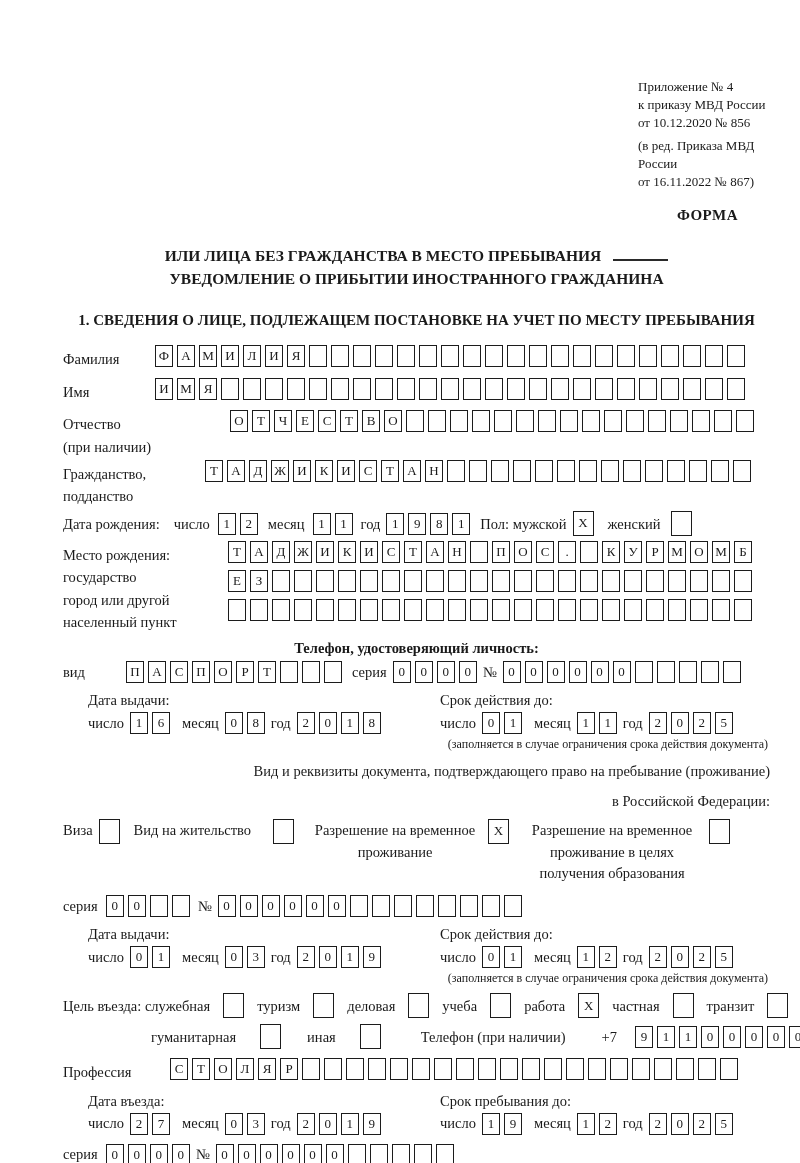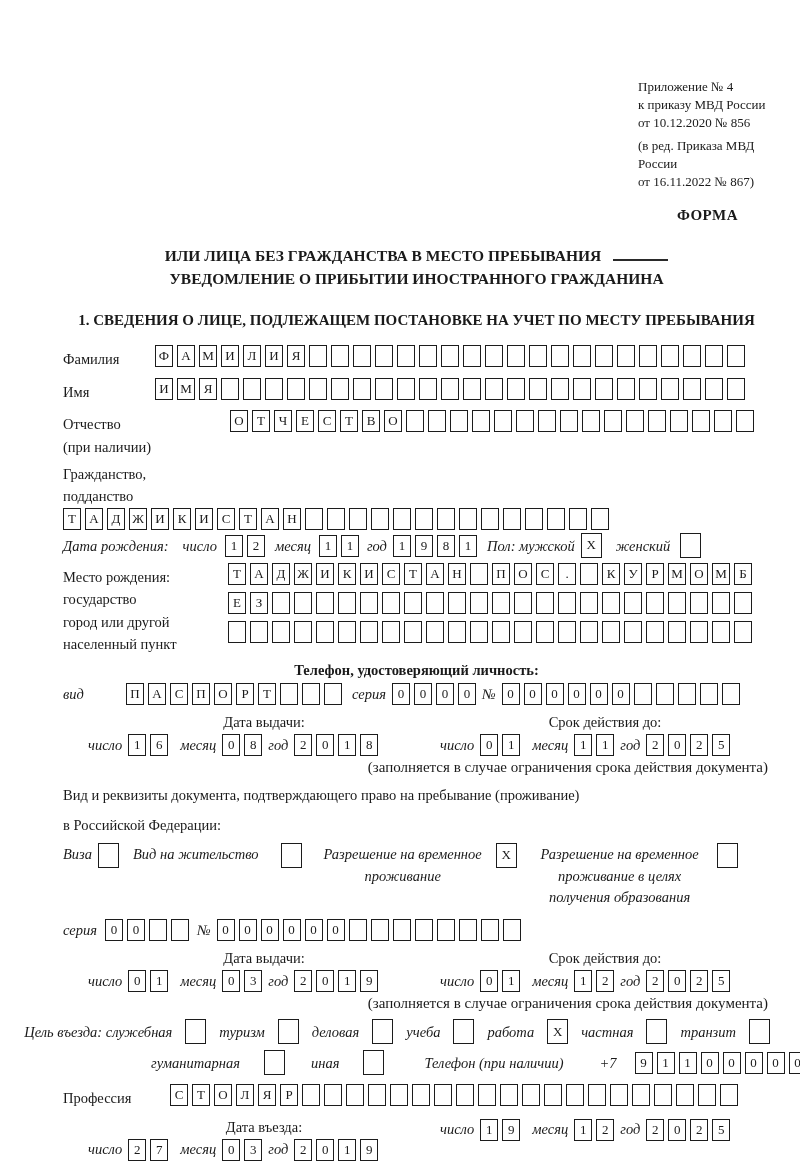--- a/index.html
+++ b/index.html
@@ -22,36 +22,36 @@
   .lbl{flex:0 0 auto;padding-top:3px;line-height:1.55;}
   .w92{width:92px}.w167{width:167px}.w142{width:142px}.w165{width:165px}.w107{width:107px}.w63{width:63px}.w195{width:195px}
   .stack{display:flex;flex-direction:column;row-gap:7px;}
 
   
   .cells{display:flex;gap:4px;flex:0 0 auto;}
   .cell{flex:0 0 auto;width:16px;height:20px;border:1.6px solid #1c1c1c;display:flex;align-items:center;justify-content:center;font-size:13px;background:#fff;}
   .cb .cell{width:19px;height:23px;}
   .cb{margin-top:-1px;}
 
-  .t{flex:0 0 auto;line-height:1.4;font-style:italic;}
+  .t{flex:0 0 auto;line-height:1.4;}
   .gap6{margin-left:6px}.gap8{margin-left:8px}.gap10{margin-left:10px}.gap14{margin-left:14px}
   .wrapc{text-align:center;line-height:1.5;}
   .w170{width:170px}.w178{width:178px}
 
   
   .dp{display:flex;margin-top:9px;}
   .dpg{display:flex;flex-direction:column;}
   .dpg.left{width:352px;margin-left:25px;}
   .dpg.right{flex:1;}
-  .dph{text-align:center;margin-bottom:3px;}
+  .dph{margin-bottom:3px;}
   .dpr{display:flex;align-items:center;gap:6px;}
-  .note-r{font-size:15px;text-align:right;margin-top:3px;padding-right:2px;}
+  .note-r{font-size:12px;text-align:right;margin-top:3px;padding-right:2px;}
 
   .center-bold{font-weight:bold;text-align:center;margin-top:10px;}
-  .ptext{margin-top:9px;line-height:1.45;}
+  .ptext{margin-top:9px;line-height:1.45;text-align:right;}
 </style>
 </head>
 <body>
 
 <div class="page">
 
   <div class="hdr">
     <div>Приложение № 4</div>
     <div>к приказу МВД России</div>
     <div>от 10.12.2020 № 856</div>
@@ -162,21 +162,21 @@
         <span class="cell"></span>
         <span class="cell"></span>
         <span class="cell"></span>
         <span class="cell"></span>
         <span class="cell"></span>
         <span class="cell"></span>
         <span class="cell"></span>
       </div>
   </div>
 
-  <div class="row" style="margin-top:2px;flex-direction:column;">
+  <div class="row" style="margin-top:2px;">
     <div class="lbl w142">
       <div>Гражданство,</div>
       <div>подданство</div>
     </div>
     <div class="cells">
         <span class="cell">Т</span>
         <span class="cell">А</span>
         <span class="cell">Д</span>
         <span class="cell">Ж</span>
         <span class="cell">И</span>
@@ -498,21 +498,21 @@
             <span class="cell">2</span>
             <span class="cell">0</span>
             <span class="cell">2</span>
             <span class="cell">5</span>
           </span>
       </div>
     </div>
   </div>
   <div class="note-r">(заполняется в случае ограничения срока действия документа)</div>
 
-  <div class="irow" style="margin-top:8px;gap:13px;justify-content:flex-end;">
+  <div class="irow" style="margin-top:8px;gap:13px;">
     <span class="t">Цель въезда: служебная</span>
     <span class="cells cb">
         <span class="cell"></span>
       </span>
     <span class="t">туризм</span>
     <span class="cells cb">
         <span class="cell"></span>
       </span>
     <span class="t">деловая</span>
     <span class="cells cb">
@@ -610,20 +610,21 @@
         <span class="t">год</span>
         <span class="cells">
             <span class="cell">2</span>
             <span class="cell">0</span>
             <span class="cell">1</span>
             <span class="cell">9</span>
           </span>
       </div>
     </div>
     <div class="dpg right">
+      <div class="dph">Срок пребывания до:</div>
       <div class="dpr">
         <span class="t">число</span>
         <span class="cells">
             <span class="cell">1</span>
             <span class="cell">9</span>
           </span>
         <span class="t gap6">месяц</span>
         <span class="cells">
             <span class="cell">1</span>
             <span class="cell">2</span>

